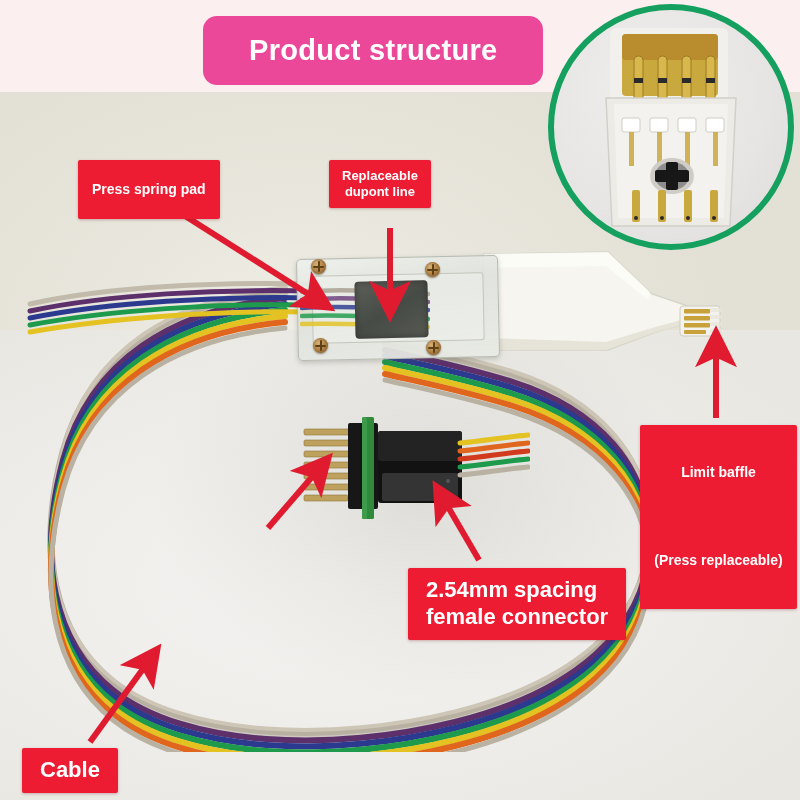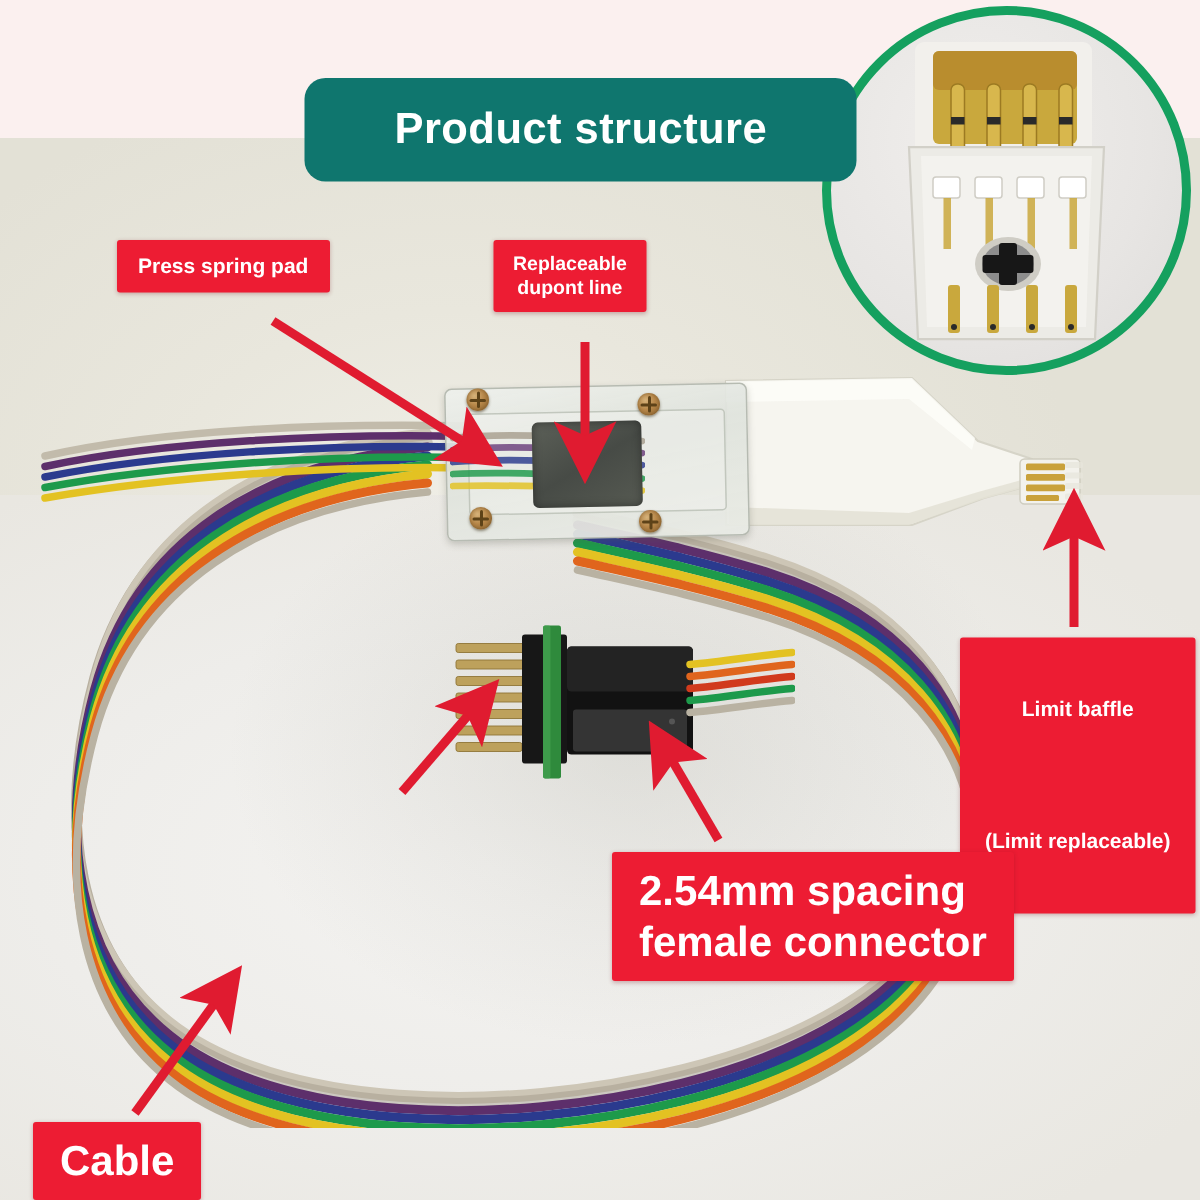--- a/index.html
+++ b/index.html
@@ -125,31 +125,30 @@
     background: #ed1c33;
     color: #ffffff;
     font-weight: bold;
     border-radius: 2px;
     line-height: 1.22;
     z-index: 20;
     box-shadow: 0 1px 3px rgba(120,20,30,0.3);
     white-space: pre-line;
   }
   .label.title {
-    background: #0f766e;
+    background: #ec4899;
     border-radius: 14px;
     font-size: 29px;
-    padding: 17px 60px;
+    padding: 17px 46px;
     letter-spacing: 0.3px;
     box-shadow: none;
-    margin-top: 36px;
-  }
-  .label.sm  { font-size: 14px; padding: 9px 14px; }
+  }
+  .label.sm  { font-size: 14px; padding: 21px 14px; }
   .label.md  { font-size: 13px; padding: 8px 13px; }
-  .label.lg  { font-size: 28px; padding: 9px 18px; }
+  .label.lg  { font-size: 22px; padding: 9px 18px; }
   .label.multi { text-align: center; }
 
   .arrows { position: absolute; left: 0; top: 0; width: 800px; height: 800px; z-index: 15; pointer-events: none; }
 </style>
 </head>
 <body>
 
 <div id="stage">
 
   <div class="photo-bg"></div>
@@ -348,21 +347,21 @@
 
   <div class="label sm" style="left:78px; top:160px;">Press spring pad</div>
 
   <div class="label md multi" style="left:329px; top:160px;">Replaceable
 dupont line</div>
 
   <div class="label sm multi" style="left:640px; top:425px; width:145px; padding:22px 6px;">
     <div>Limit baffle</div>
     <div style="height:10px"></div>
     <div style="height:10px"></div>
-    <div>(Limit replaceable)</div>
+    <div>(Press replaceable)</div>
   </div>
 
 
   <div class="label lg multi" style="left:408px; top:568px; text-align:left;">2.54mm spacing
 female connector</div>
 
   <div class="label lg" style="left:22px; top:748px;">Cable</div>
 
 </div>
 

